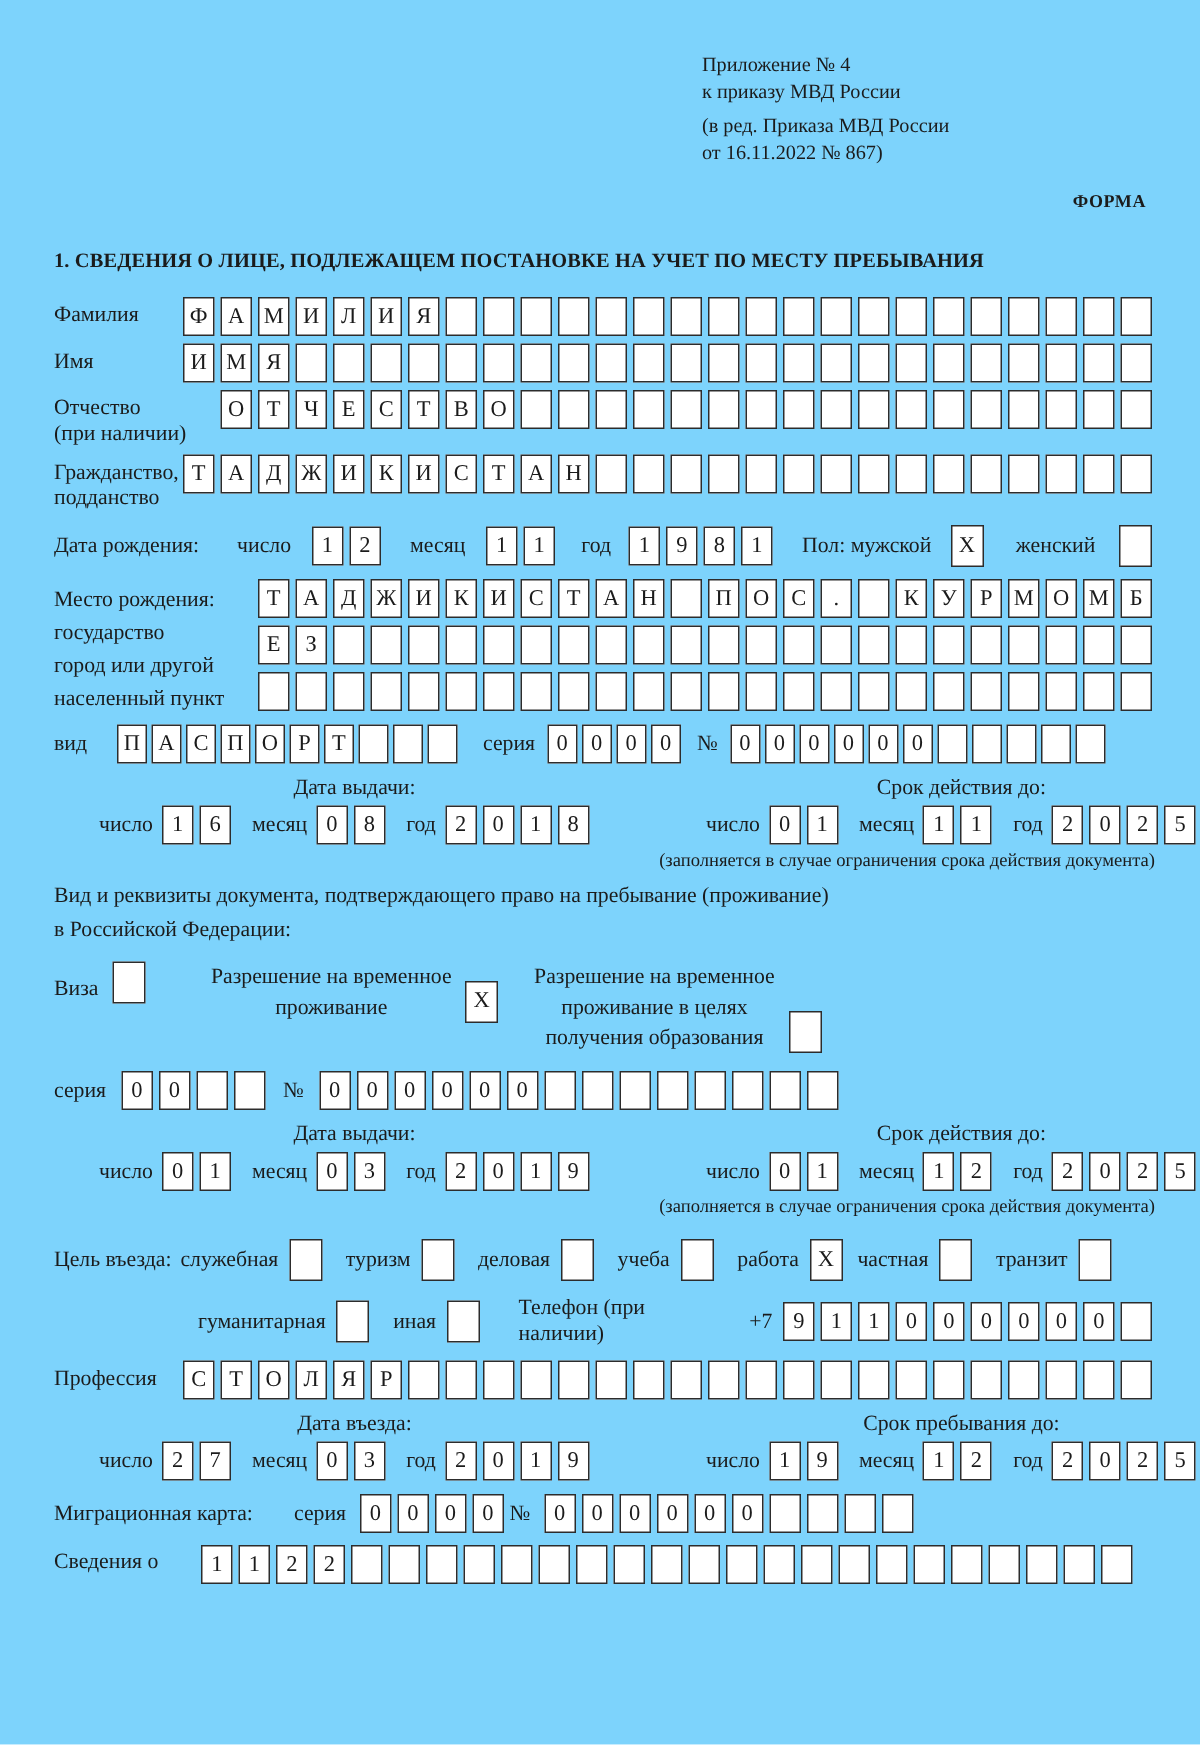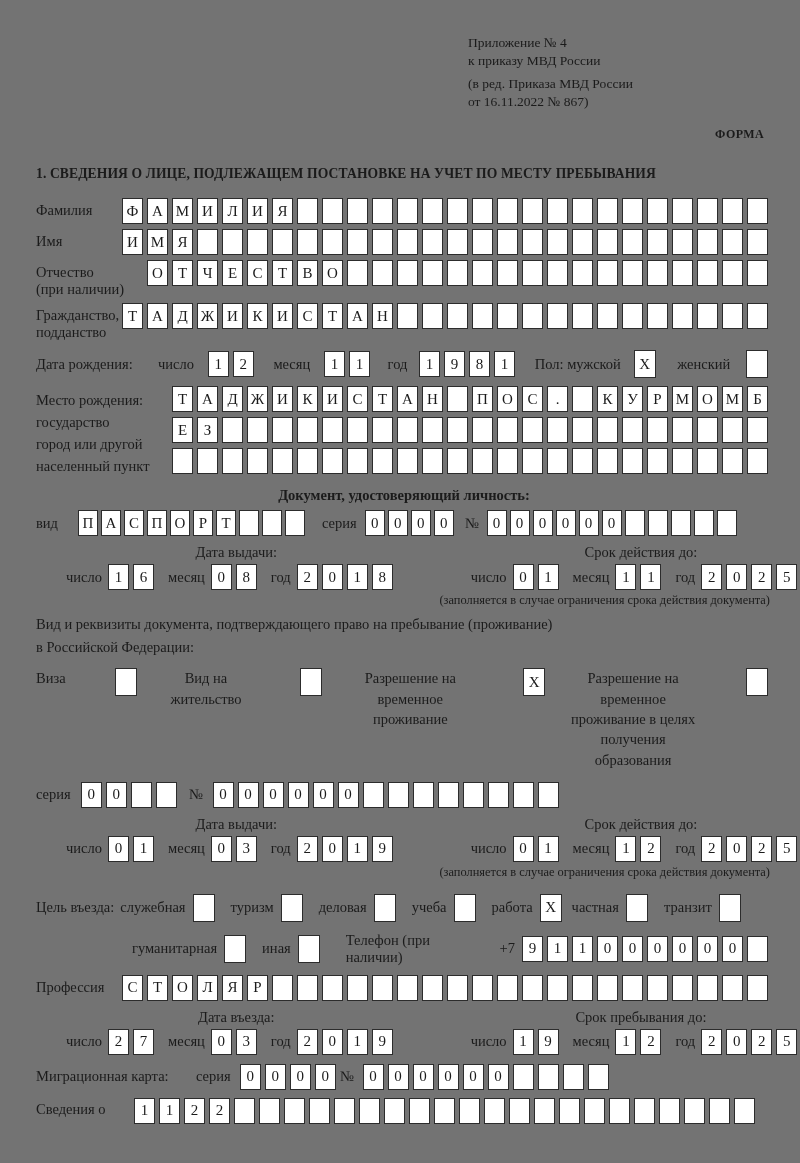--- a/index.html
+++ b/index.html
@@ -1,18 +1,18 @@
 <!DOCTYPE html>
 <html><head>
 <meta charset="utf-8">
 <style>
   html,body{margin:0;padding:0;background:#ffffff;}
   .page{
     position:relative;width:800px;height:1163px;box-sizing:border-box;
-    background:#737373;color:#1b1b1b;overflow:hidden;
+    background:#7dd3fc;color:#1b1b1b;overflow:hidden;
     font-family:"Liberation Serif","DejaVu Serif",serif;
     padding:34px 28px 0 36px;
   }
   .doc-header{margin-left:432px;font-size:13.5px;line-height:1.34;}
   .doc-header .ed{margin-top:5px;}
   .forma{text-align:right;padding-right:8px;font-weight:bold;font-size:12px;margin-top:16px;letter-spacing:.4px;}
   .title{text-align:center;font-weight:bold;font-size:15.5px;line-height:1.55;margin-top:18px;letter-spacing:.2px;}
   .uline{display:inline-block;width:62px;border-bottom:2px solid #3a3a3a;height:12px;margin-left:10px;}
   .sec-heading{font-weight:bold;font-size:13.6px;margin-top:24px;letter-spacing:.1px;white-space:nowrap;}
 
@@ -34,21 +34,21 @@
   .center-head{text-align:center;font-weight:bold;font-size:14.5px;margin-top:10px;}
 
   .dates{display:flex;margin-top:8px;font-size:14.5px;}
   .dcol{display:flex;flex-direction:column;}
   .dhead{text-align:center;font-size:14.5px;margin-bottom:3px;}
   .dline{display:flex;align-items:center;}
   .dline .cells{margin-left:6px;margin-right:10px;}
   .note{font-size:12.4px;text-align:right;margin-top:3px;padding-right:2px;}
 
   .opts{display:flex;align-items:flex-start;margin-top:12px;font-size:14.5px;}
-  .opt{display:flex;align-items:flex-start;gap:40px;}
+  .opt{display:flex;align-items:flex-end;}
   .opt .txt{text-align:center;line-height:1.4;}
   .opt .cells{margin-left:9px;margin-top:0;}
 
   .purpose{display:flex;align-items:center;margin-top:14px;font-size:14.5px;flex-wrap:nowrap;}
   .purpose .cells{margin-left:7px;margin-right:12px;}
   .reps{display:flex;margin-top:8px;}
   .reps .labels{line-height:1.55;font-size:14.5px;}
   .reps .rows .cells{margin-bottom:5px;}
   .ml30{margin-left:30px;} .ml64{margin-left:64px;} .ml96{margin-left:96px;}
 </style>
@@ -314,21 +314,20 @@
           <span class="cell"></span>
           <span class="cell"></span>
           <span class="cell"></span>
           <span class="cell"></span>
           <span class="cell"></span>
           <span class="cell"></span>
         </span>
     </span>
   </div>
 
-  <div class="center-head">Документ, удостоверяющий личность:</div>
 
   <div class="frow tight" style="align-items:center;margin-top:6px;">
     <span style="width:42px;">вид</span>
     <span class="cells">
         <span class="cell">П</span>
         <span class="cell">А</span>
         <span class="cell">С</span>
         <span class="cell">П</span>
         <span class="cell">О</span>
         <span class="cell">Р</span>
@@ -414,26 +413,20 @@
   <div style="font-size:14.5px;margin-top:6px;">в Российской Федерации:</div>
 
   <div class="opts">
     <span class="opt">
       <span class="txt">Виза</span>
       <span class="cells cb">
           <span class="cell"></span>
         </span>
     </span>
     <span class="gap20"></span>
-    <span class="opt">
-      <span class="txt">Вид на жительство</span>
-      <span class="cells cb">
-          <span class="cell"></span>
-        </span>
-    </span>
     <span class="gap20"></span>
     <span class="opt">
       <span class="txt">
         <span>Разрешение на временное</span><br>
         <span>проживание</span>
       </span>
       <span class="cells cb">
           <span class="cell">X</span>
         </span>
     </span>

